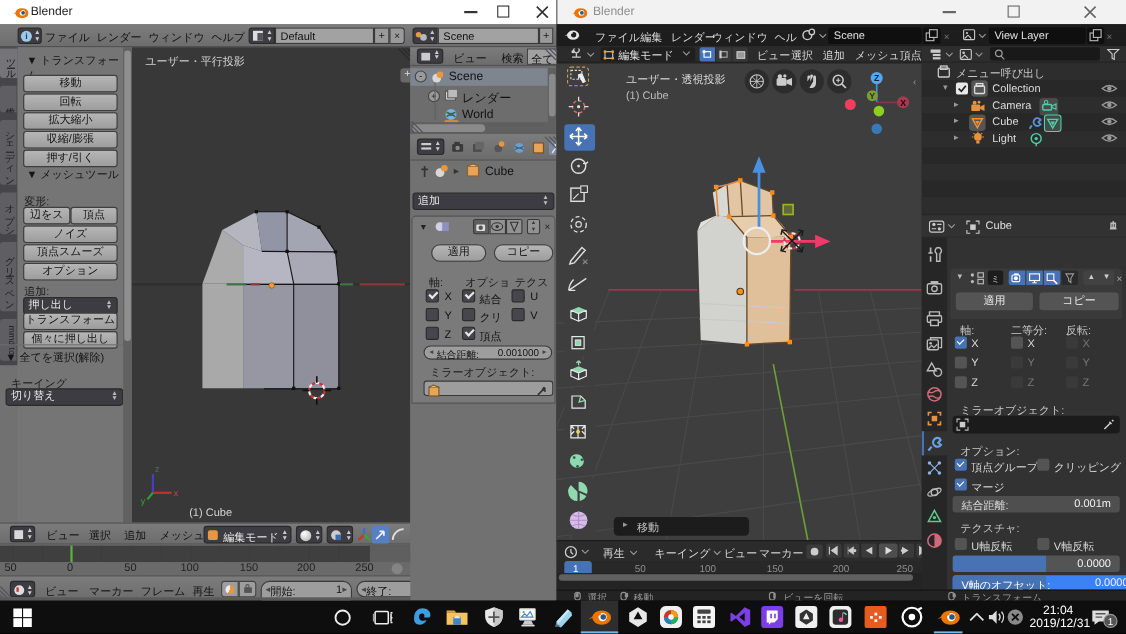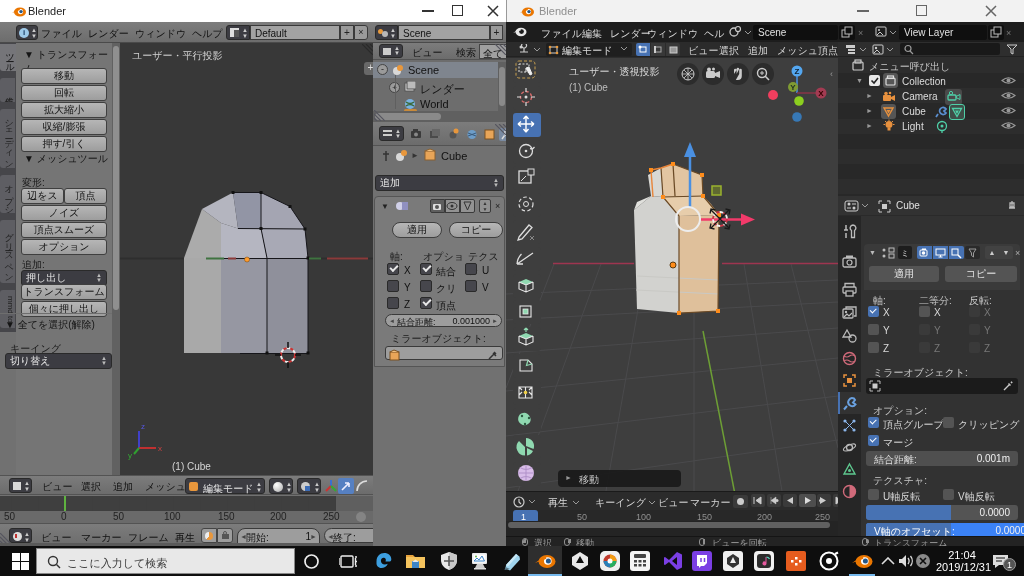--- a/index.html
+++ b/index.html
@@ -1159,27 +1159,20 @@
 
 <div class="abs" id="taskbar" style="left:0;top:546px;width:1024px;height:30px;background:#0e0e0e">
  <svg class="abs" style="left:12px;top:7px" width="17" height="17" viewBox="0 0 17 17">
       <g fill="#fff">
         <rect x="0" y="0" width="8" height="8"></rect>
         <rect x="9" y="0" width="8" height="8"></rect>
         <rect x="0" y="9" width="8" height="8"></rect>
         <rect x="9" y="9" width="8" height="8"></rect>
       </g>
     </svg>
- <div class="abs" style="left:36px;top:2px;width:259px;height:26px;background:#e8e8e8;border:1px solid #888">
-  <svg class="abs" style="left:10px;top:6px" width="14" height="14">
-        <circle cx="6" cy="6" r="4.5" fill="none" stroke="#333" stroke-width="1.4"></circle>
-        <line x1="9.5" y1="9.5" x2="13" y2="13" stroke="#333" stroke-width="1.4"></line>
-      </svg>
-  <div class="abs jp" style="left:30px;top:7px;color:#3c3c3c;font-size:11px">ここに入力して検索</div>
- </div>
  <svg class="abs" style="left:303px;top:7px" width="17" height="17">
       <circle cx="8.5" cy="8.5" r="6.5" fill="none" stroke="#eee" stroke-width="1.7"></circle>
     </svg>
  <svg class="abs" style="left:339px;top:7px" width="18" height="17">
       <rect x="2" y="3" width="12" height="11" rx="1" fill="none" stroke="#eee" stroke-width="1.4"></rect>
       <path d="M0 5 v7 M16.5 5 v7 M16 4 h2 M16 8.5 h2 M16 13 h2" stroke="#eee" stroke-width="1.4"></path>
     </svg>
  <svg class="abs" style="left:374px;top:5px" width="20" height="20" viewBox="0 0 20 20">
       <path d="M2.5 10.5 C2.5 5 6 2 10.3 2 c4 0 7 2.6 7 6.2 0 1.2 -0.4 2.2 -1.5 2.2 h-4.3 c2 -4 -4.5 -5.4 -4.6 -0.6 0 3.2 3.5 4.6 6.9 2.9 -1.2 3 -3.9 4.3 -6.3 4.3 -3.4 0 -5 -2.5 -5 -4.5z" fill="#3d9fe0"></path>
     </svg>

